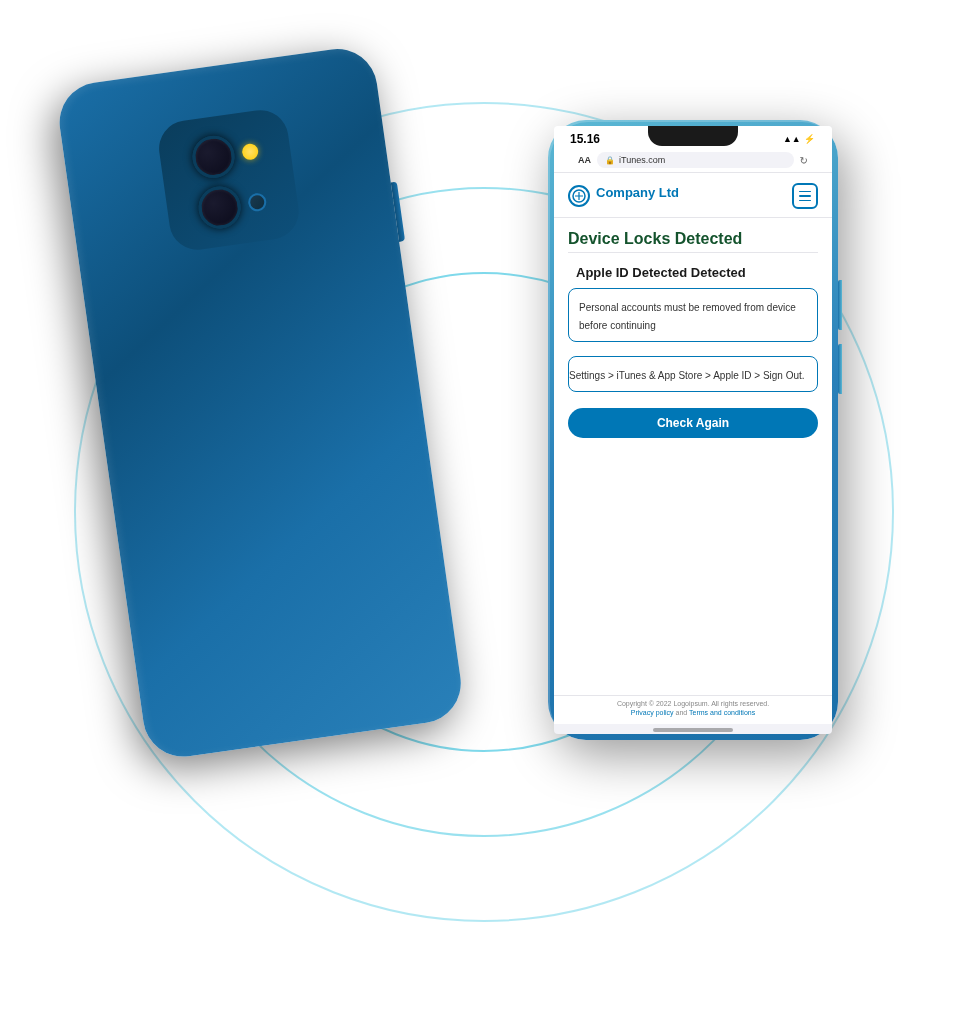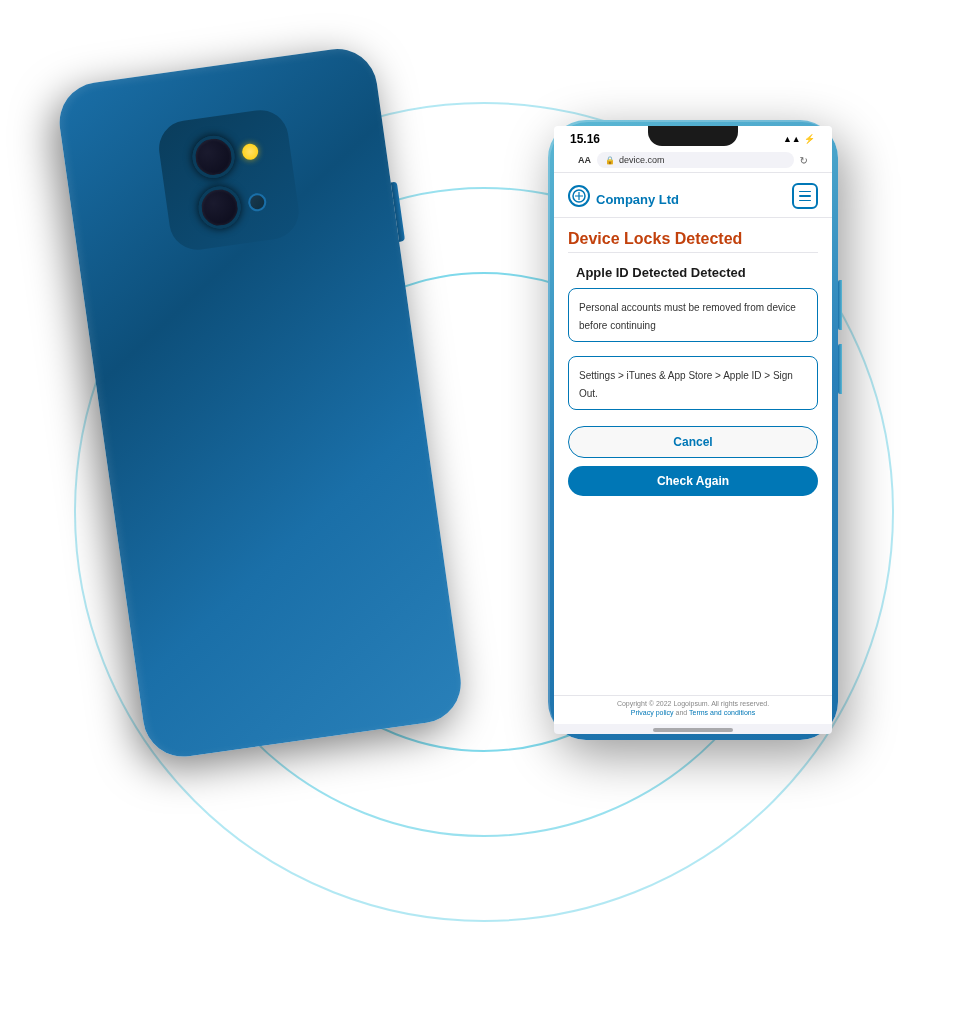--- a/index.html
+++ b/index.html
@@ -230,21 +230,21 @@
     .company-header {
       display: flex;
       align-items: center;
       justify-content: space-between;
       padding: 10px 14px 8px;
       border-bottom: 1px solid #e5e5ea;
     }
 
     .company-brand {
       display: flex;
-      align-items: flex-end;
+      align-items: flex-start;
       gap: 6px;
     }
 
     .company-logo {
       width: 22px;
       height: 22px;
       border-radius: 50%;
       border: 2px solid #0077b6;
       display: flex;
       align-items: center;
@@ -283,21 +283,21 @@
     
     .page-content {
       padding: 12px 14px;
       flex: 1;
       overflow: hidden;
     }
 
     .page-title {
       font-size: 16px;
       font-weight: 700;
-      color: #c2410c;
+      color: #14532d;
       margin-bottom: 4px;
     }
 
     .title-divider {
       height: 1px;
       background: #e5e5ea;
       margin-bottom: 12px;
     }
 
     
@@ -348,21 +348,21 @@
 
     .solution-title {
       font-size: 13px;
       font-weight: 700;
       color: #1a1a1a;
     }
 
     .solution-box {
       border: 1px solid #0077b6;
       border-radius: 8px;
-      padding: 8px 10px;
+      padding: 8px 0;
       margin-bottom: 16px;
       background: #ffffff;
     }
 
     .solution-text {
       font-size: 10px;
       color: #333;
       line-height: 1.4;
     }
 
@@ -481,21 +481,21 @@
         <div class="status-icons">
           <span style="font-size:9px;">▲▲</span>
           <span style="font-size:9px;">⚡</span>
         </div>
       </div>
 
       <div class="browser-bar">
         <span class="browser-aa">AA</span>
         <div class="browser-url-bar">
           <span class="lock-icon">🔒</span>
-          <span style="font-size:9px; color:#333;">device.com</span>
+          <span style="font-size:9px; color:#333;">iTunes.com</span>
         </div>
         <span class="browser-reload">↻</span>
       </div>
 
       <div class="web-content">
 
         <div class="company-header">
           <div class="company-brand">
             <div class="company-logo">
               <svg width="14" height="14" viewBox="0 0 14 14" fill="none">
@@ -525,21 +525,20 @@
 
           <div class="alert-box">
             <span class="alert-text">Personal accounts must be removed from device before continuing</span>
           </div>
 
 
           <div class="solution-box">
             <span class="solution-text">Settings &gt; iTunes &amp; App Store &gt; Apple ID &gt; Sign Out.</span>
           </div>
 
-          <button class="btn-cancel">Cancel</button>
           <button class="btn-check">Check Again</button>
 
         </div>
 
         <div class="web-footer">
           <div class="footer-copyright">Copyright © 2022 Logoipsum. All rights reserved.</div>
           <div class="footer-links">
             <span style="color:#0077b6; cursor:pointer;">Privacy policy</span>
             <span style="color:#888;">and</span>
             <span style="color:#0077b6; cursor:pointer;">Terms and conditions</span>

